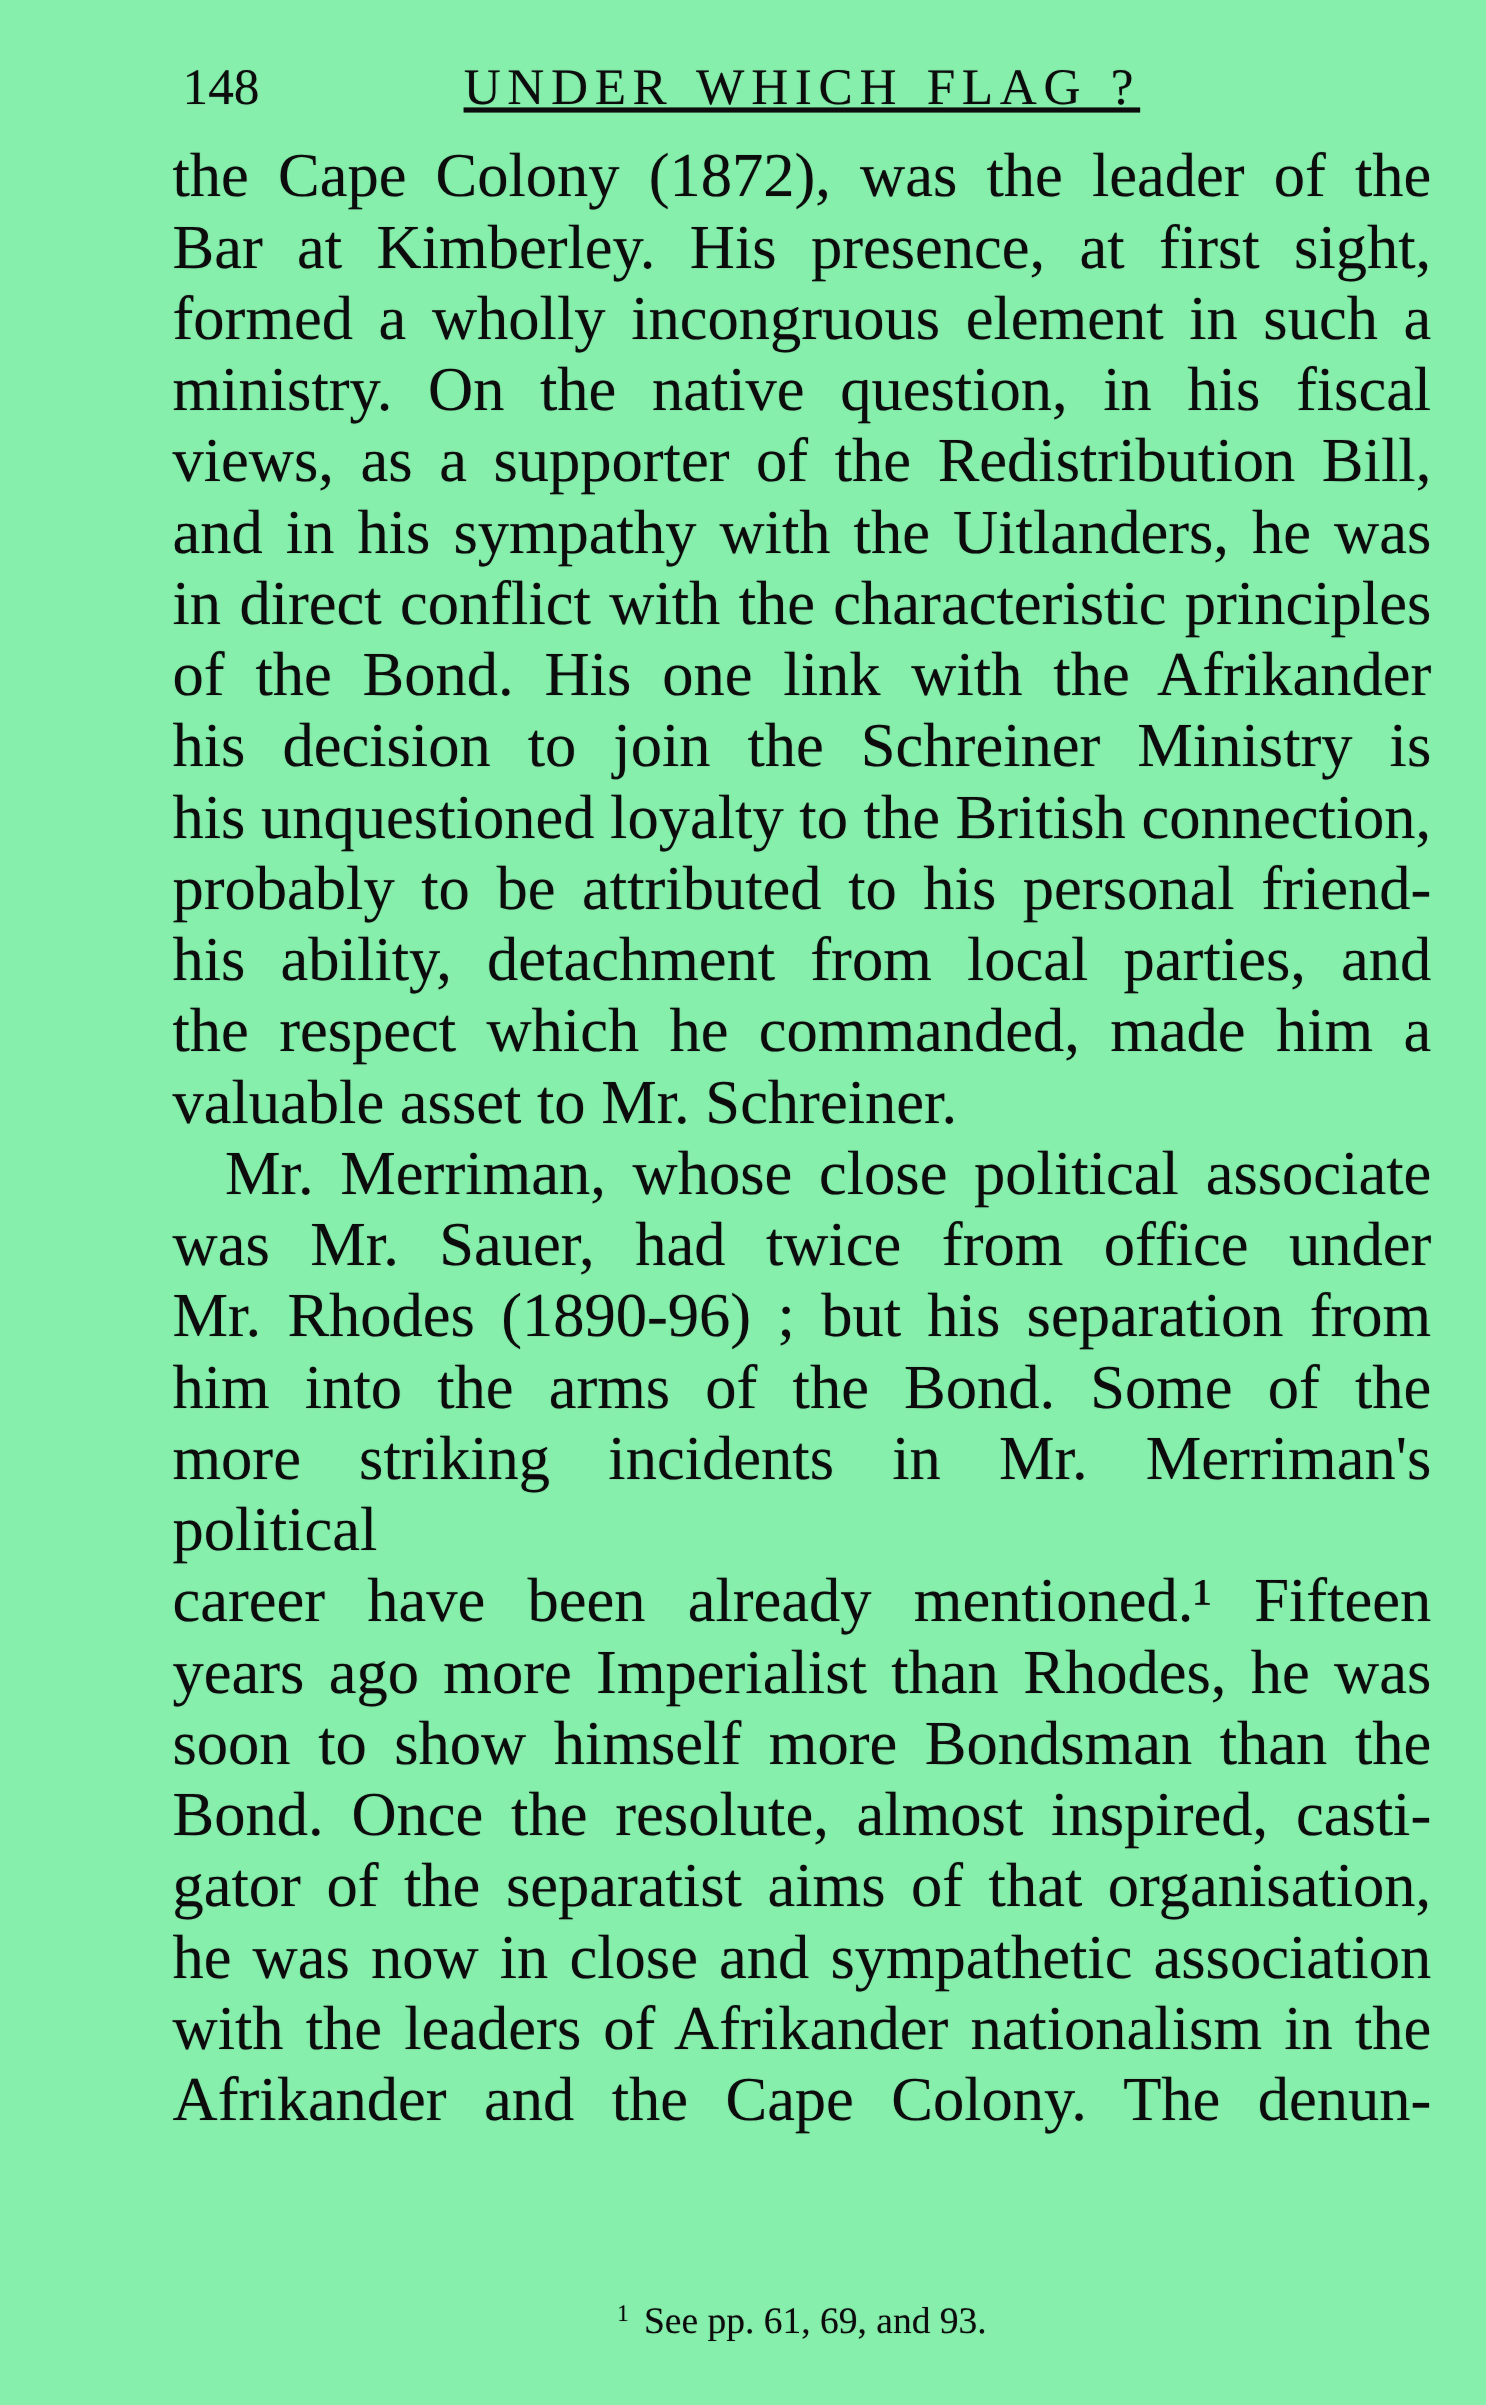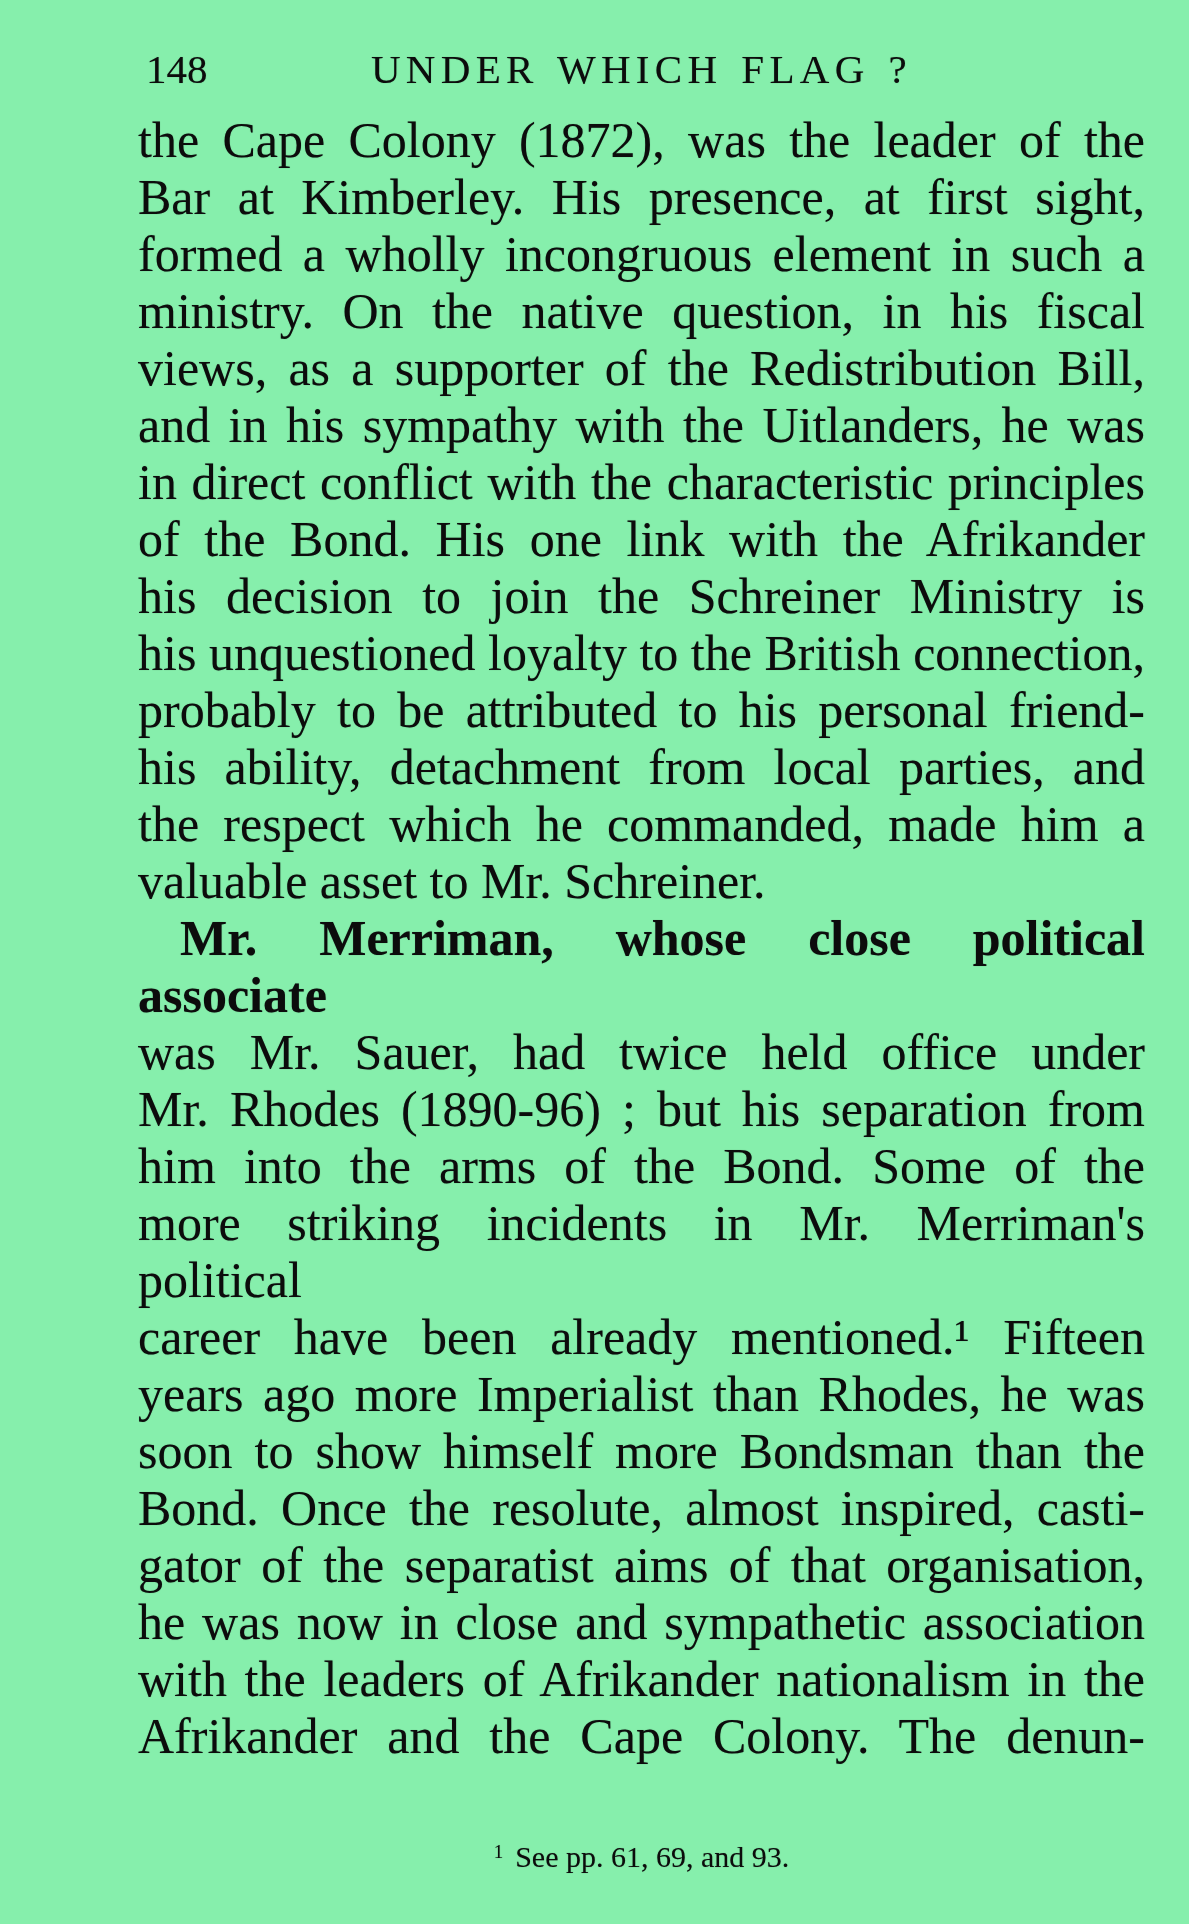--- a/index.html
+++ b/index.html
@@ -9,26 +9,26 @@
     background:#86efac;
     color:#0c0c0c;
     font-family:"Liberation Serif","DejaVu Serif",serif;
     text-shadow:0 0 1px rgba(10,10,10,.35);
     overflow:hidden;
   }
   .header{position:absolute;top:44px;left:138px;width:1007px;height:54px;}
   .page-number{position:absolute;left:8px;top:2px;font-size:41px;line-height:46px;}
   .running-title{
     position:absolute;left:50%;top:0;transform:translateX(-50%);
-    font-size:41px;line-height:50px;letter-spacing:.13em;word-spacing:.08em;white-space:nowrap;
+    font-size:41px;line-height:50px;letter-spacing:.13em;word-spacing:.08em;white-space:nowrap;text-decoration:underline;
   }
   .body-text{position:absolute;top:112px;left:138px;width:1007px;font-size:50px;line-height:57px;}
   .line{text-align:justify;text-align-last:justify;text-justify:inter-word;}
   .line--flush{text-align-last:left;}
-  .line--indent{text-indent:42px;font-weight:bold;}
+  .line--indent{text-indent:42px;}
   .footnote{position:absolute;top:1832px;left:138px;width:1007px;text-align:center;font-size:30px;line-height:40px;}
   .footnote-marker{font-size:19px;vertical-align:9px;margin-right:12px;}
 </style>
 </head>
 <body>
 
 <div class="page">
 
   <div class="header">
     <span class="page-number">148</span>
@@ -47,21 +47,21 @@
       <div class="line">of the Bond.  His one link with the Afrikander</div>
       <div class="line">his decision to join the Schreiner Ministry is</div>
       <div class="line">his unquestioned loyalty to the British connection,</div>
       <div class="line">probably to be attributed to his personal friend-</div>
       <div class="line">his ability, detachment from local parties, and</div>
       <div class="line">the respect which he commanded, made him a</div>
       <div class="line line--flush">valuable asset to Mr. Schreiner.</div>
     </div>
     <div>
       <div class="line line--indent">Mr. Merriman, whose close political associate</div>
-      <div class="line">was Mr. Sauer, had twice held office under</div>
+      <div class="line">was Mr. Sauer, had twice from office under</div>
       <div class="line">Mr. Rhodes (1890-96) ; but his separation from</div>
       <div class="line">him into the arms of the Bond.  Some of the</div>
       <div class="line">more striking incidents in Mr. Merriman's political</div>
       <div class="line">career have been already mentioned.¹  Fifteen</div>
       <div class="line">years ago more Imperialist than Rhodes, he was</div>
       <div class="line">soon to show himself more Bondsman than the</div>
       <div class="line">Bond.  Once the resolute, almost inspired, casti-</div>
       <div class="line">gator of the separatist aims of that organisation,</div>
       <div class="line">he was now in close and sympathetic association</div>
       <div class="line">with the leaders of Afrikander nationalism in the</div>

